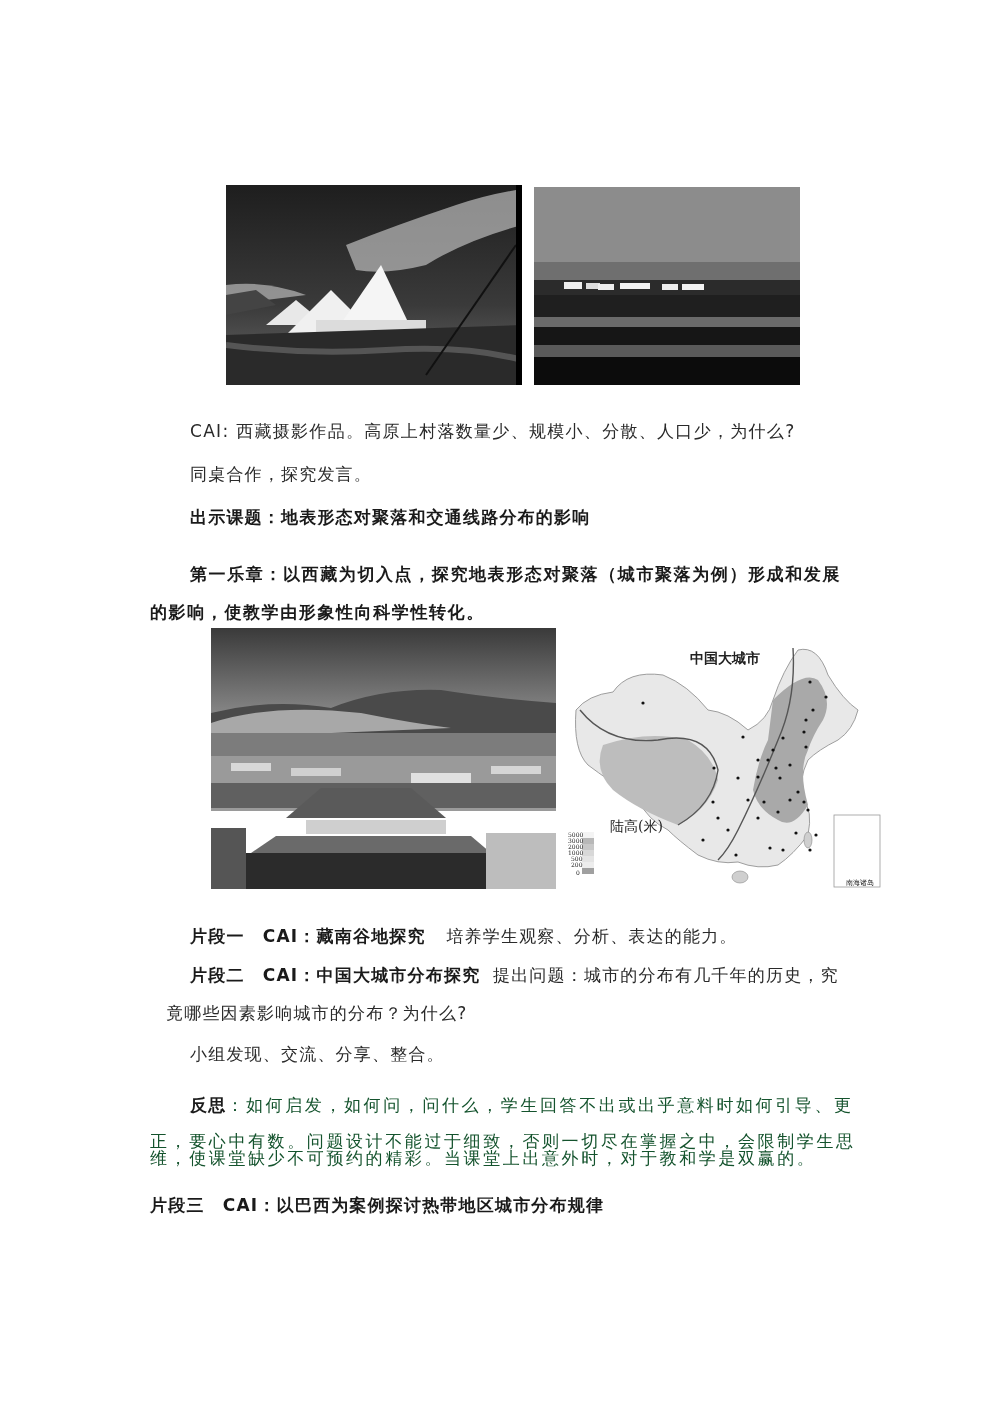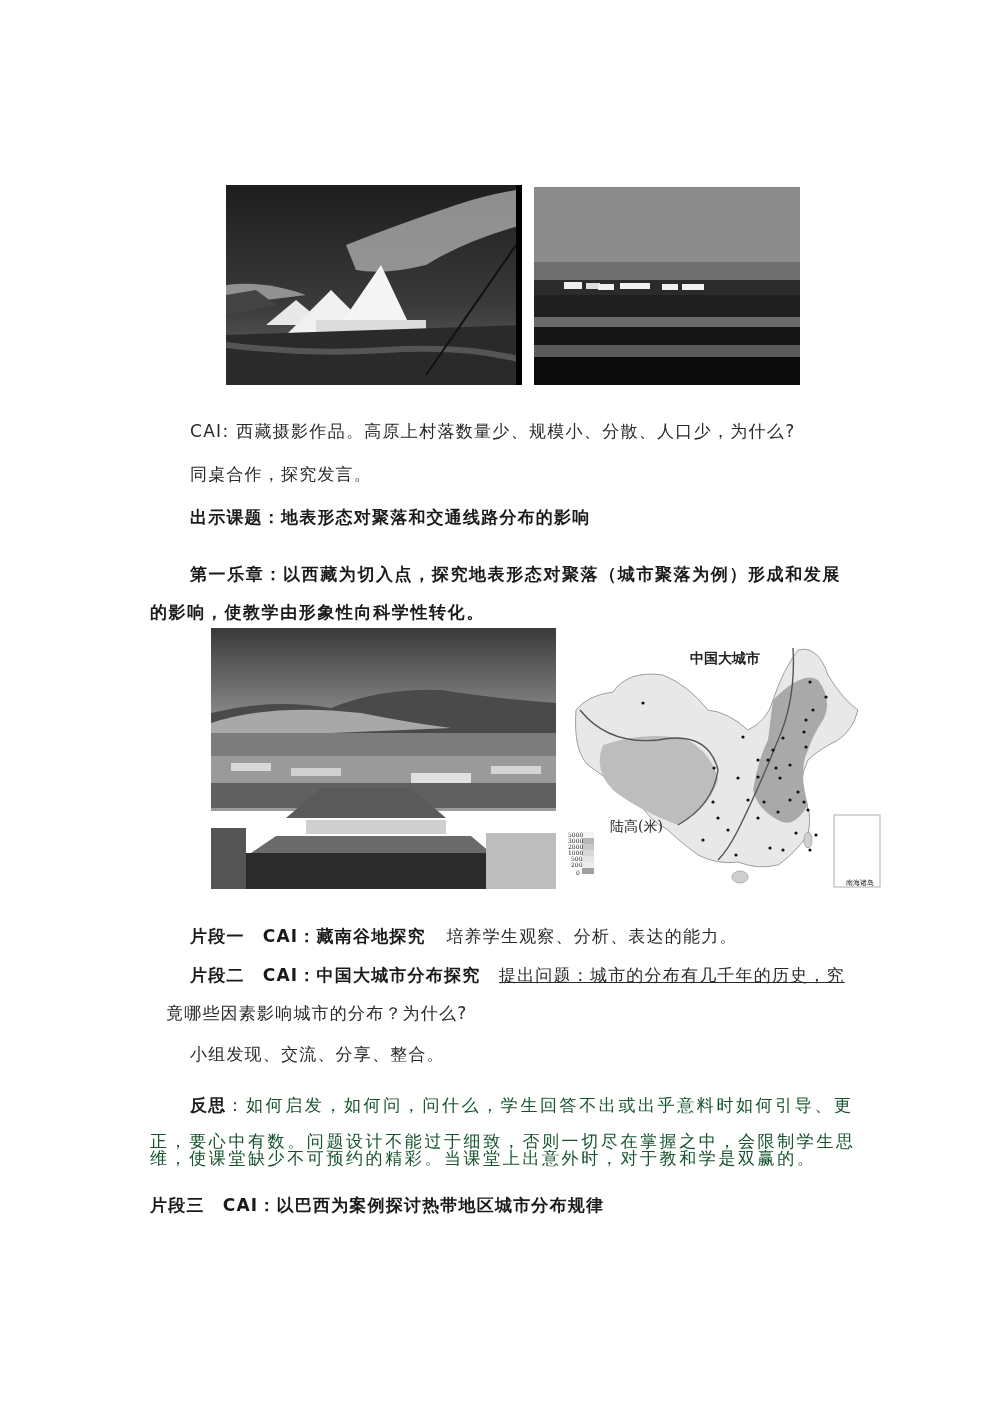--- a/index.html
+++ b/index.html
@@ -170,21 +170,21 @@
   <div class="caption-label" style="left:8px; top:229px; font-size:6px;">0</div>
   <div class="caption-label" style="left:278px; top:238px; font-size:7px;">南海诸岛</div>
 </div>
 
 <div class="line" style="left:190px; top:925px;">
   <span class="b">片段一　CAI：藏南谷地探究</span>
   <span class="thin" style="margin-left:14px;margin-top:16px;">培养学生观察、分析、表达的能力。</span>
 </div>
 <div class="line" style="left:190px; top:964px;">
   <span class="b">片段二　CAI：中国大城市分布探究</span>
-  <span class="thin" style="margin-left:12px;text-decoration:underline;">提出问题：城市的分布有几千年的历史，究</span>
+  <span class="thin" style="margin-left:6px;">提出问题：城市的分布有几千年的历史，究</span>
 </div>
 <div class="line thin" style="left:166px; top:1002px;">竟哪些因素影响城市的分布？为什么?</div>
 <div class="line thin" style="left:190px; top:1043px;">小组发现、交流、分享、整合。</div>
 
 <div class="line" style="left:190px; top:1094px;">
   <span class="b">反思</span><span class="serif-light">：如何启发，如何问，问什么，学生回答不出或出乎意料时如何引导、更</span>
 </div>
 <div class="line serif-light" style="left:150px; top:1130px;">正，要心中有数。问题设计不能过于细致，否则一切尽在掌握之中，会限制学生思</div>
 <div class="line serif-light" style="left:150px; top:1147px;">维，使课堂缺少不可预约的精彩。当课堂上出意外时，对于教和学是双赢的。</div>
 <div class="line b" style="left:150px; top:1194px;">片段三　CAI：以巴西为案例探讨热带地区城市分布规律</div>

